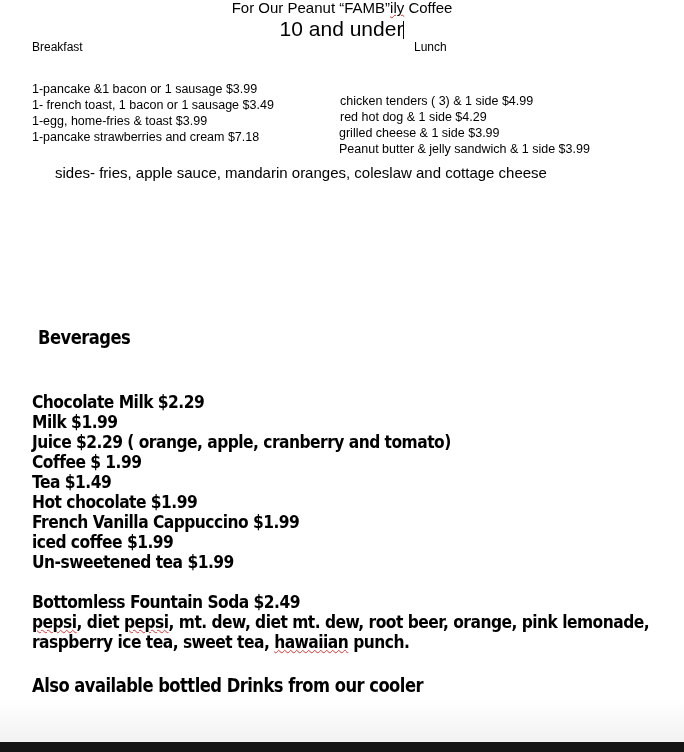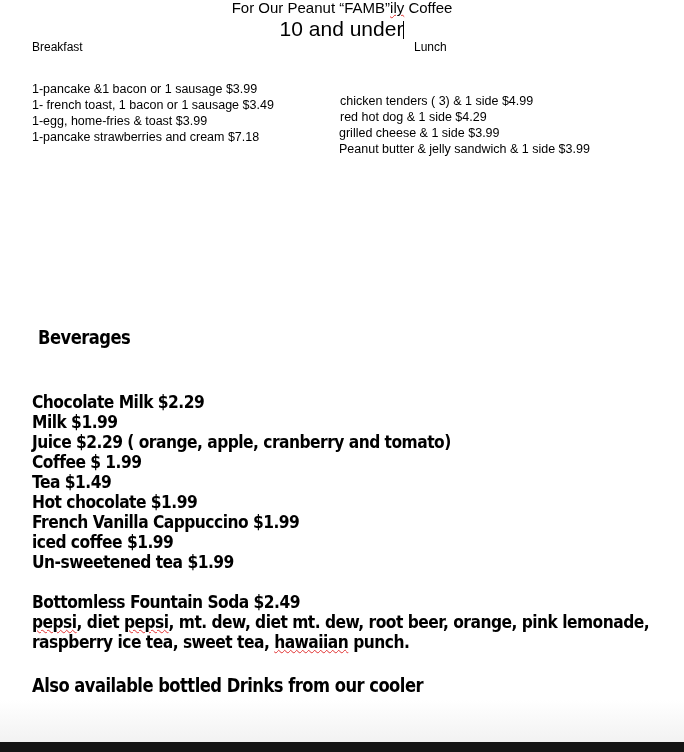--- a/index.html
+++ b/index.html
@@ -48,20 +48,21 @@
     <div>1-pancake strawberries and cream $7.18</div>
   </div>
 
   <div class="abs list" style="left:340px; top:81px;margin-top:12px;">
     <div>chicken tenders ( 3) &amp; 1 side $4.99</div>
     <div>red hot dog &amp; 1 side $4.29</div>
     <div style="margin-left:-1px;">grilled cheese &amp; 1 side $3.99</div>
     <div style="margin-left:-1px;">Peanut butter &amp; jelly sandwich &amp; 1 side $3.99</div>
   </div>
 
+  <div class="abs sides">sides- fries, apple sauce, mandarin oranges, coleslaw and cottage cheese</div>
 
   <div class="abs bev-font bev-head">Beverages</div>
 
   <div class="abs bev-font bev-list">
     <div>Chocolate Milk $2.29</div>
     <div>Milk  $1.99</div>
     <div>Juice $2.29 ( orange, apple, cranberry and tomato)</div>
     <div>Coffee $ 1.99</div>
     <div>Tea $1.49</div>
     <div>Hot chocolate $1.99</div>

